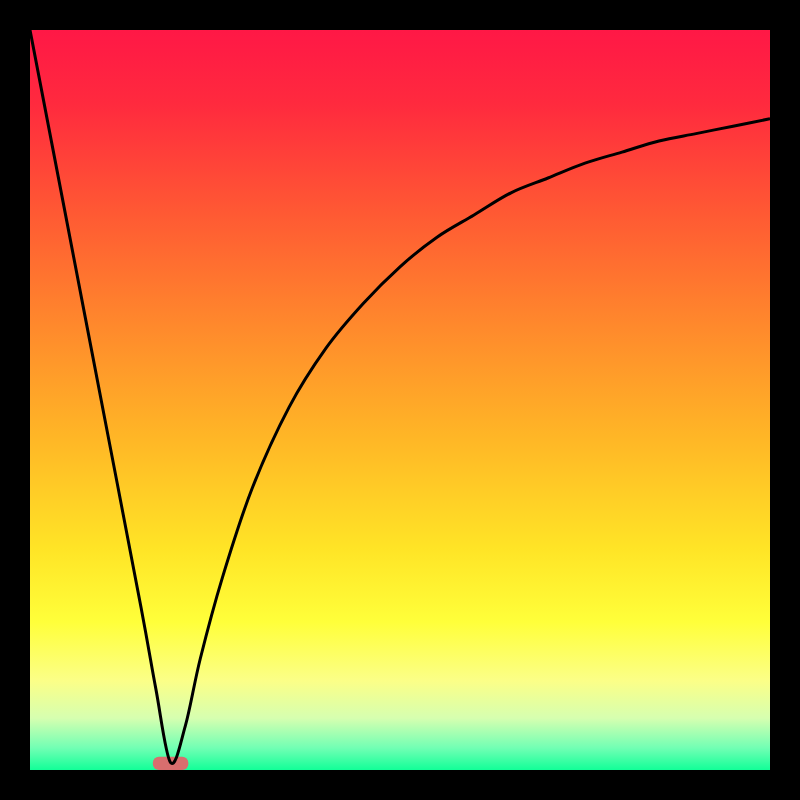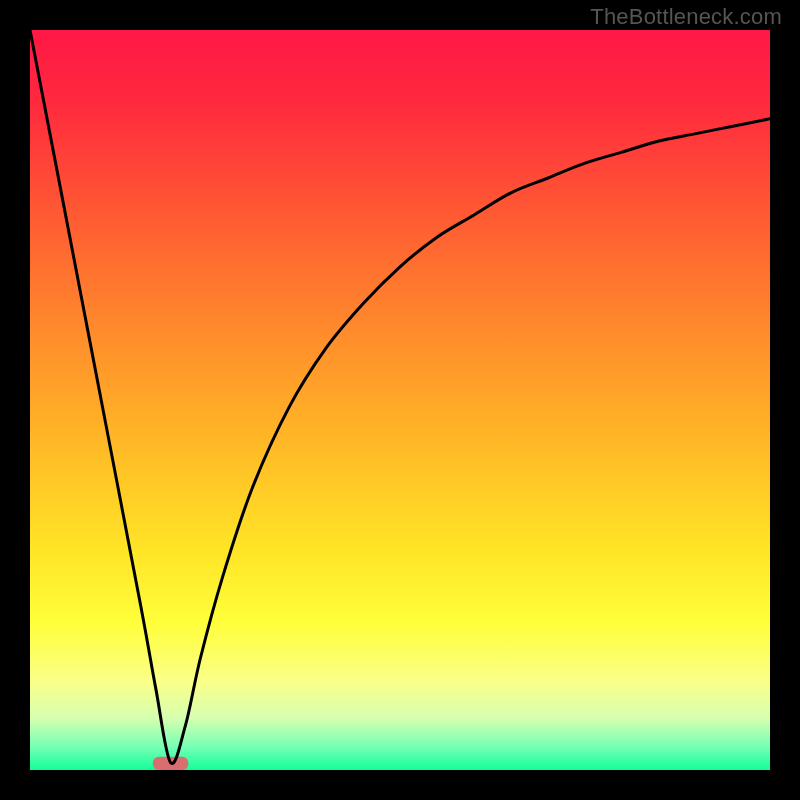--- a/index.html
+++ b/index.html
@@ -34,21 +34,20 @@
     width: 740px;
     height: 740px;
   }
   svg { display: block; }
 </style>
 </head>
 <body>
 
 <div class="outer">
 
-  <div class="watermark">TheBottleneck.com</div>
 
   <div class="plot-frame">
     <svg id="chart-svg" width="740" height="740" viewBox="0 0 740 740">
       <defs>
         <linearGradient id="bg-grad" x1="0" y1="0" x2="0" y2="1">
             <stop offset="0%" stop-color="#ff1846"></stop>
             <stop offset="10%" stop-color="#ff2a3e"></stop>
             <stop offset="25%" stop-color="#ff5a33"></stop>
             <stop offset="40%" stop-color="#ff892c"></stop>
             <stop offset="55.00000000000001%" stop-color="#ffb626"></stop>

